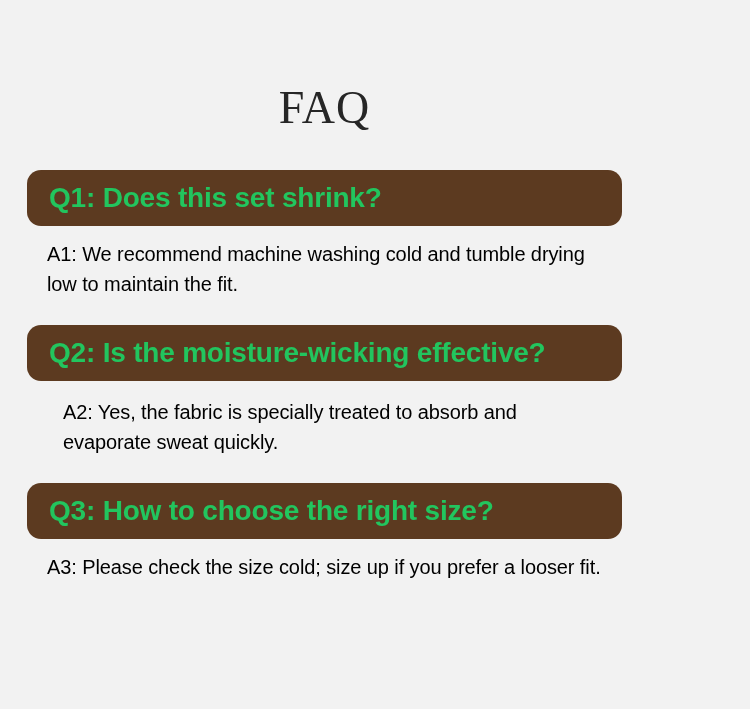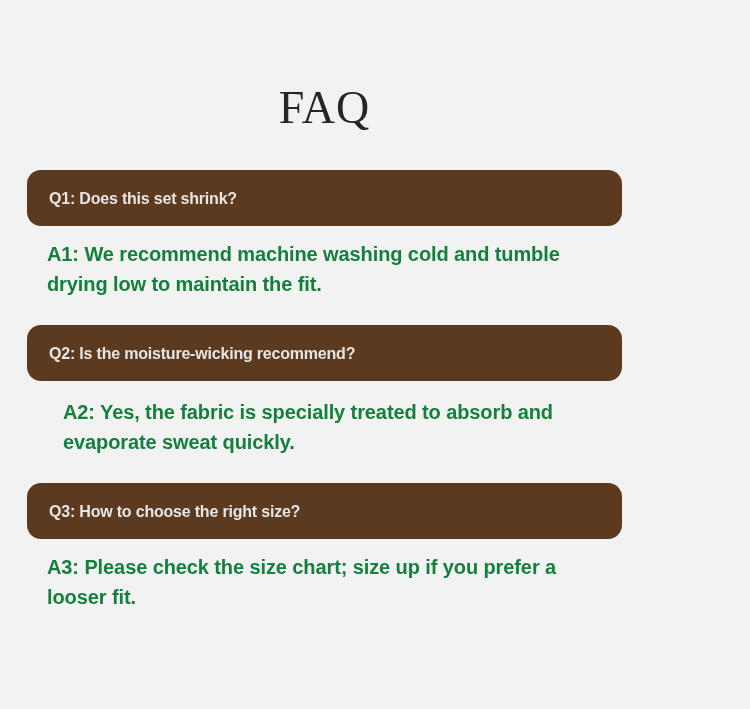--- a/index.html
+++ b/index.html
@@ -46,34 +46,34 @@
     margin: 0 27px 0 27px;
     background: #5c3a20;
     border-radius: 14px;
     height: 56px;
     display: flex;
     align-items: center;
     box-sizing: border-box;
     padding: 0 22px;
   }
   .question-text {
-    color: #e5e5e5;
-    font-size: 16px;
+    color: #22c55e;
+    font-size: 28px;
     font-weight: bold;
     letter-spacing: -0.2px;
     line-height: 1.1;
     white-space: nowrap;
   }
   .answer-block {
     margin: 13px 47px 0 47px;
   }
   .answer-text {
-    color: #15803d;
+    color: #000000;
     font-size: 20px;
-    font-weight: 700;
+    font-weight: 400;
     line-height: 30px;
     letter-spacing: -0.1px;
   }
   .answer-wide {
     max-width: 660px;
   }
   .answer-narrow {
     max-width: 650px;
   }
 </style>
@@ -90,30 +90,30 @@
       <div class="question-bar">
         <span class="question-text">Q1: Does this set shrink?</span>
       </div>
       <div class="answer-block">
         <p class="answer-text answer-wide" style="margin:0;">A1: We recommend machine washing cold and tumble drying low to maintain the fit.</p>
       </div>
     </li>
 
     <li class="faq-item">
       <div class="question-bar">
-        <span class="question-text">Q2: Is the moisture-wicking recommend?</span>
+        <span class="question-text">Q2: Is the moisture-wicking effective?</span>
       </div>
       <div class="answer-block">
         <p class="answer-text answer-narrow" style="margin:16px;">A2: Yes, the fabric is specially treated to absorb and evaporate sweat quickly.</p>
       </div>
     </li>
 
     <li class="faq-item">
       <div class="question-bar">
         <span class="question-text">Q3: How to choose the right size?</span>
       </div>
       <div class="answer-block">
-        <p class="answer-text answer-wide" style="margin:0;">A3: Please check the size chart; size up if you prefer a looser fit.</p>
+        <p class="answer-text answer-wide" style="margin:0;">A3: Please check the size cold; size up if you prefer a looser fit.</p>
       </div>
     </li>
 
   </ul>
 </div>
 
 </body></html>

